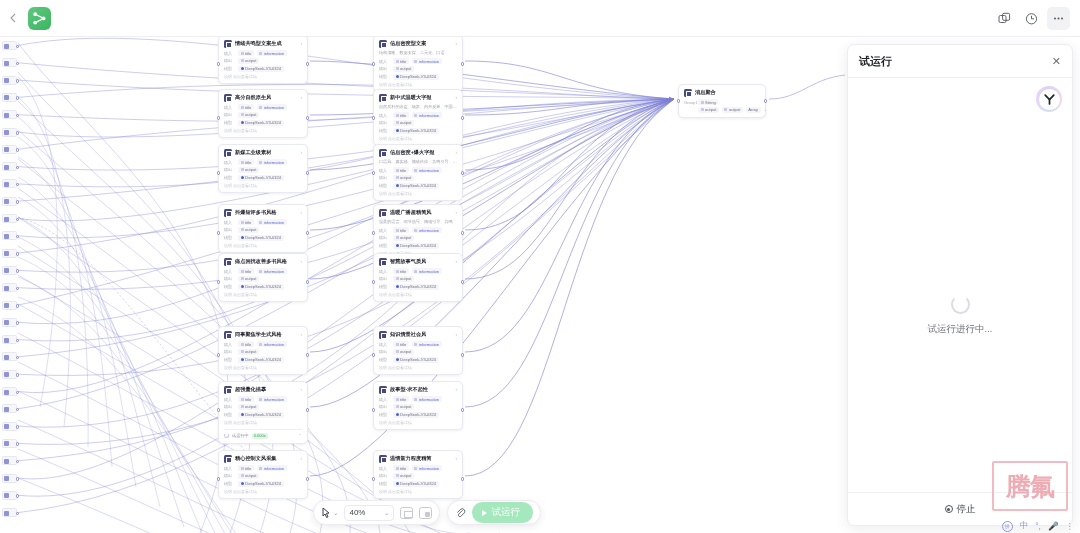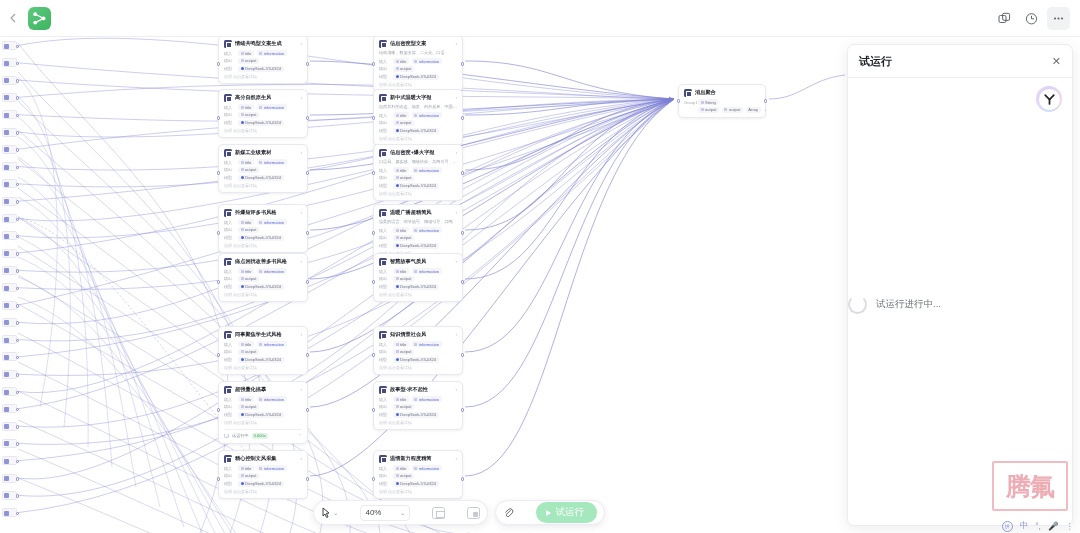--- a/index.html
+++ b/index.html
@@ -130,21 +130,21 @@
   .port.r { right: -2.4px; }
 
   
   .toolbar {
     position: absolute; left: 313px; bottom: 8px; display: flex; align-items: center; gap: 7px;
     z-index: 30;
   }
   .tb-group {
     background: #fff; border: .8px solid #ececf2; border-radius: 17px;
     box-shadow: 0 2px 7px rgba(30,33,60,.09);
-    height: 25px; display: flex; align-items: center; padding: 0 7px; gap: 22px;
+    height: 25px; display: flex; align-items: center; padding: 0 7px; gap: 6px;
   }
   .tb-ibtn { display: flex; align-items: center; gap: 2px; color: #5c6168; cursor: pointer; }
   .tb-ibtn .cv { font-size: 6.5px; color: #9aa0a6; }
   .zoom-sel {
     display: flex; align-items: center; justify-content: space-between;
     width: 50px; height: 16px; border: .8px solid #eaeaf0; border-radius: 4px;
     font-size: 8px; color: #44484e; padding: 0 4px; cursor: pointer;
   }
   .zoom-sel .cv { font-size: 6.5px; color: #9aa0a6; }
   .tb-sq {
@@ -187,21 +187,21 @@
     position: absolute; top: 8px; right: 10px; width: 26px; height: 26px;
     border-radius: 50%; background: conic-gradient(#dcd1f5,#f7d5e6,#cfe2f7,#e6d6f7,#dcd1f5);
     display: flex; align-items: center; justify-content: center; cursor: pointer;
   }
   .ai-orb .inner {
     width: 21px; height: 21px; border-radius: 50%; background: #fff;
     display: flex; align-items: center; justify-content: center;
   }
   .loading-wrap {
     position: absolute; left: 0; right: 0; top: 217px;
-    display: flex; flex-direction: row; align-items: center; gap: 9px;
+    display: flex; flex-direction: column; align-items: center; gap: 9px;
   }
   .spin-lg {
     width: 19px; height: 19px; border-radius: 50%;
     border: 2px solid #dcdde4; border-top-color: transparent; border-right-color: #dcdde4;
   }
   .loading-txt { font-size: 9.5px; color: #6e7379; }
   .panel-foot {
     height: 33px; border-top: .8px solid #f0f0f4;
     display: flex; align-items: center; justify-content: center;
   }
@@ -1149,20 +1149,26 @@
             <path d="M2.2 2.2 L6.5 6.6 L10.8 2.2" fill="none" stroke="#1f2328" stroke-width="1.7" stroke-linecap="round"></path>
             <path d="M6.5 6.6 L6.5 11" fill="none" stroke="#1f2328" stroke-width="1.7" stroke-linecap="round"></path>
           </svg>
         </span>
       </div>
       <div class="loading-wrap">
         <span class="spin-lg"></span>
         <span class="loading-txt">试运行进行中...</span>
       </div>
     </div>
+    <div class="panel-foot">
+      <div class="stop-btn">
+        <span class="stop-ico"></span>
+        <span>停止</span>
+      </div>
+    </div>
   </div>
 
   <div class="watermark">腾氟</div>
   <div class="tray">
     <span class="circ">拼</span>
     <span>中</span>
     <span>°,</span>
     <span>🎤</span>
     <span>⋮</span>
   </div>

